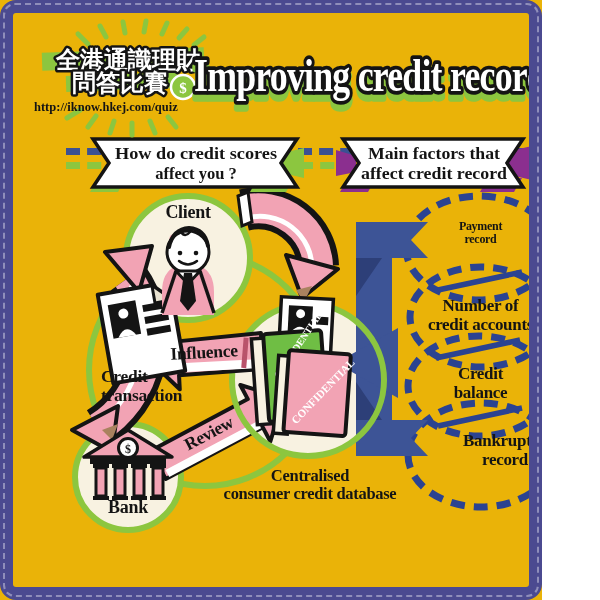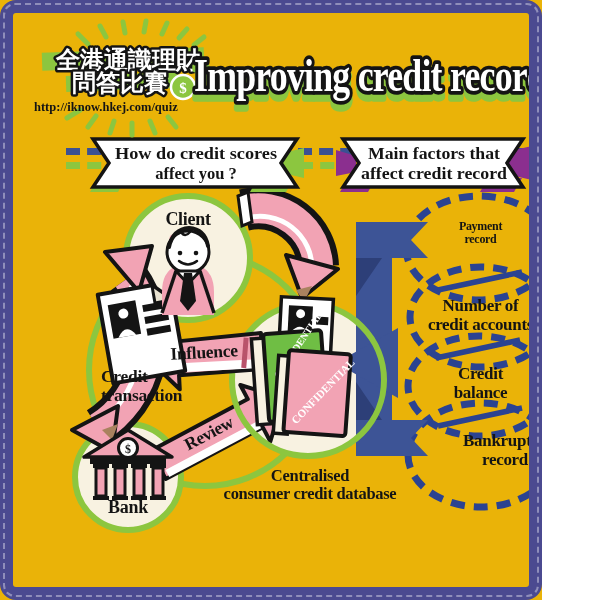--- a/index.html
+++ b/index.html
@@ -198,21 +198,21 @@
         <text transform="translate(279,378) rotate(-52)" text-anchor="start" font-size="10" font-weight="bold" fill="#ffffff">CONFIDENTIAL</text>
       </g>
       <g transform="rotate(4 315 395)">
         <rect x="276" y="358" width="14" height="78" fill="#f8f2e1" stroke="#141414" stroke-width="3.5"></rect>
         <rect x="286" y="352" width="62" height="82" rx="3" fill="#f2a3b4" stroke="#141414" stroke-width="4"></rect>
         <text transform="translate(298,426) rotate(-50)" text-anchor="start" font-size="11" font-weight="bold" fill="#ffffff">CONFIDENTIAL</text>
       </g>
     </g>
   </svg>
 
-  <div class="lbl" style="left:148px;top:203px;width:80px;font-size:18px;margin-top:7px;">Client</div>
+  <div class="lbl" style="left:148px;top:203px;width:80px;font-size:18px;">Client</div>
   <div class="lbl" style="left:101px;top:367px;width:140px;font-size:17.5px;text-align:left;">Credit
 transaction</div>
   <div class="lbl" style="left:88px;top:498px;width:80px;font-size:18px;">Bank</div>
   <div class="lbl" style="left:154px;top:343px;width:100px;font-size:17.5px;transform:rotate(-3deg);">Influence</div>
   <div class="lbl" style="left:163px;top:424px;width:92px;font-size:17.5px;transform:rotate(-28deg);">Review</div>
 
   <div class="lbl" style="left:205px;top:449px;width:210px;font-size:16.5px;text-align:center;">
     <span style="white-space:pre-line;">Centralised
 consumer credit database</span><br>
   </div>

